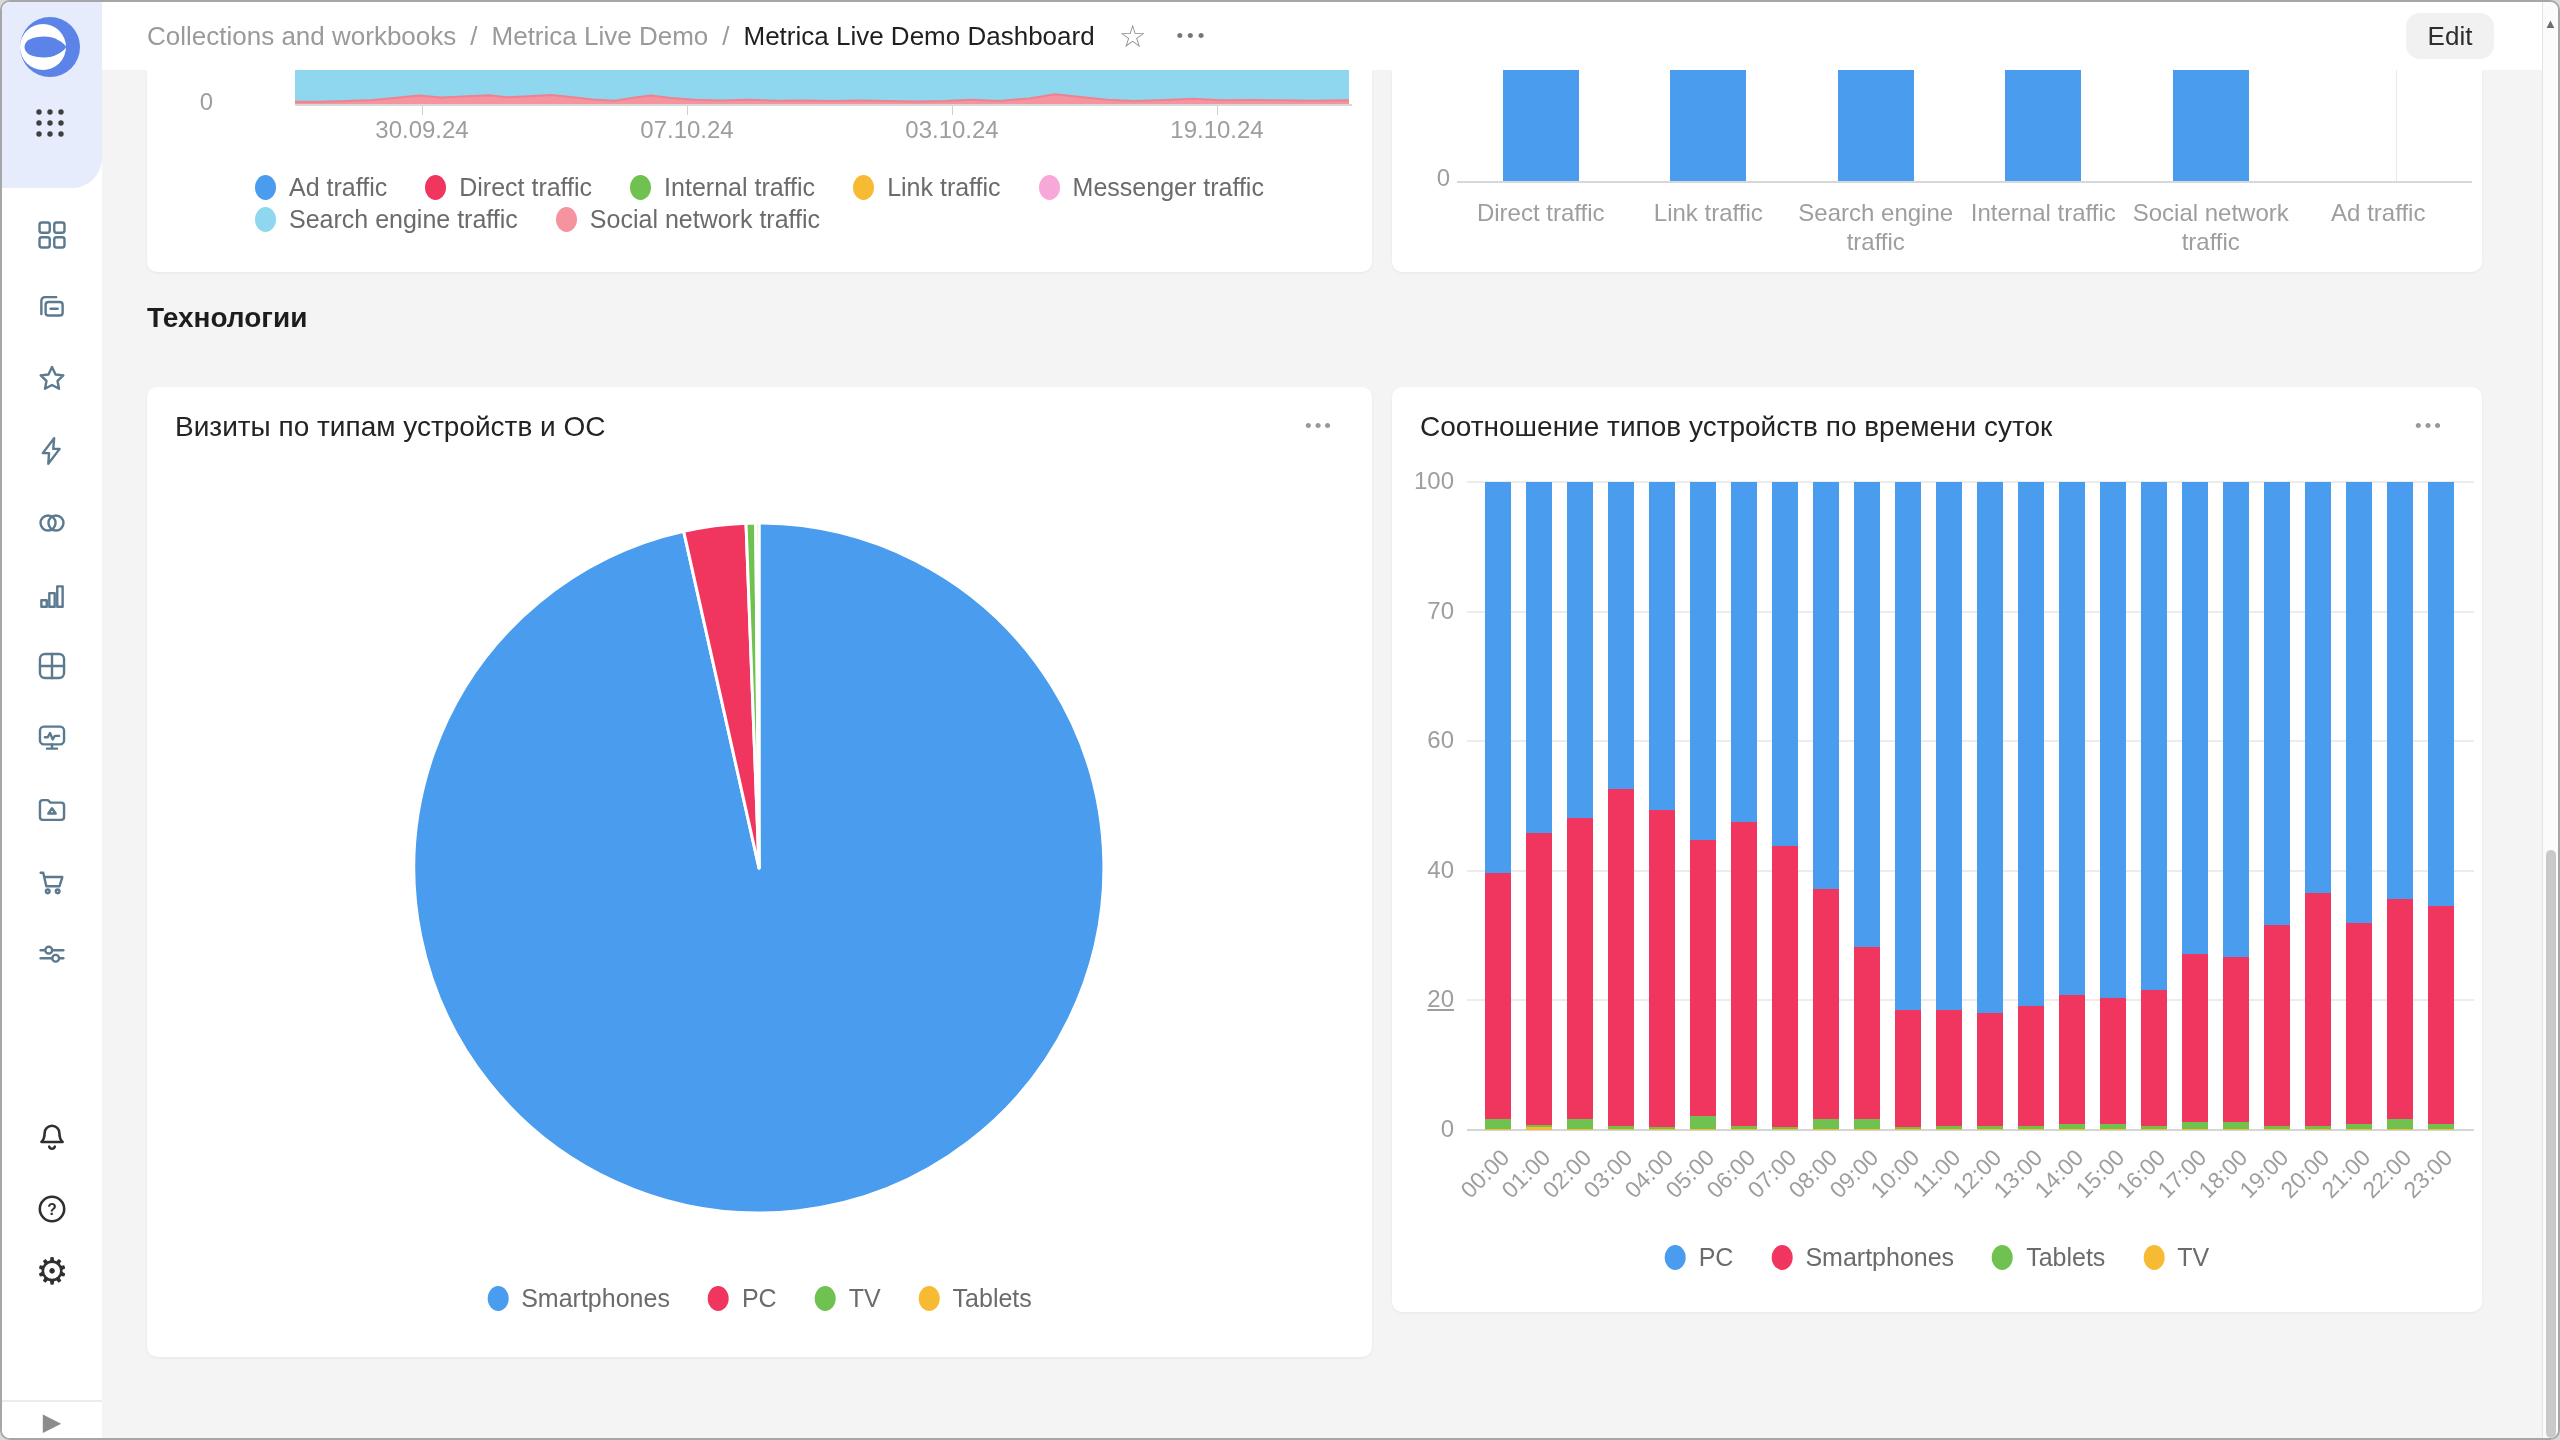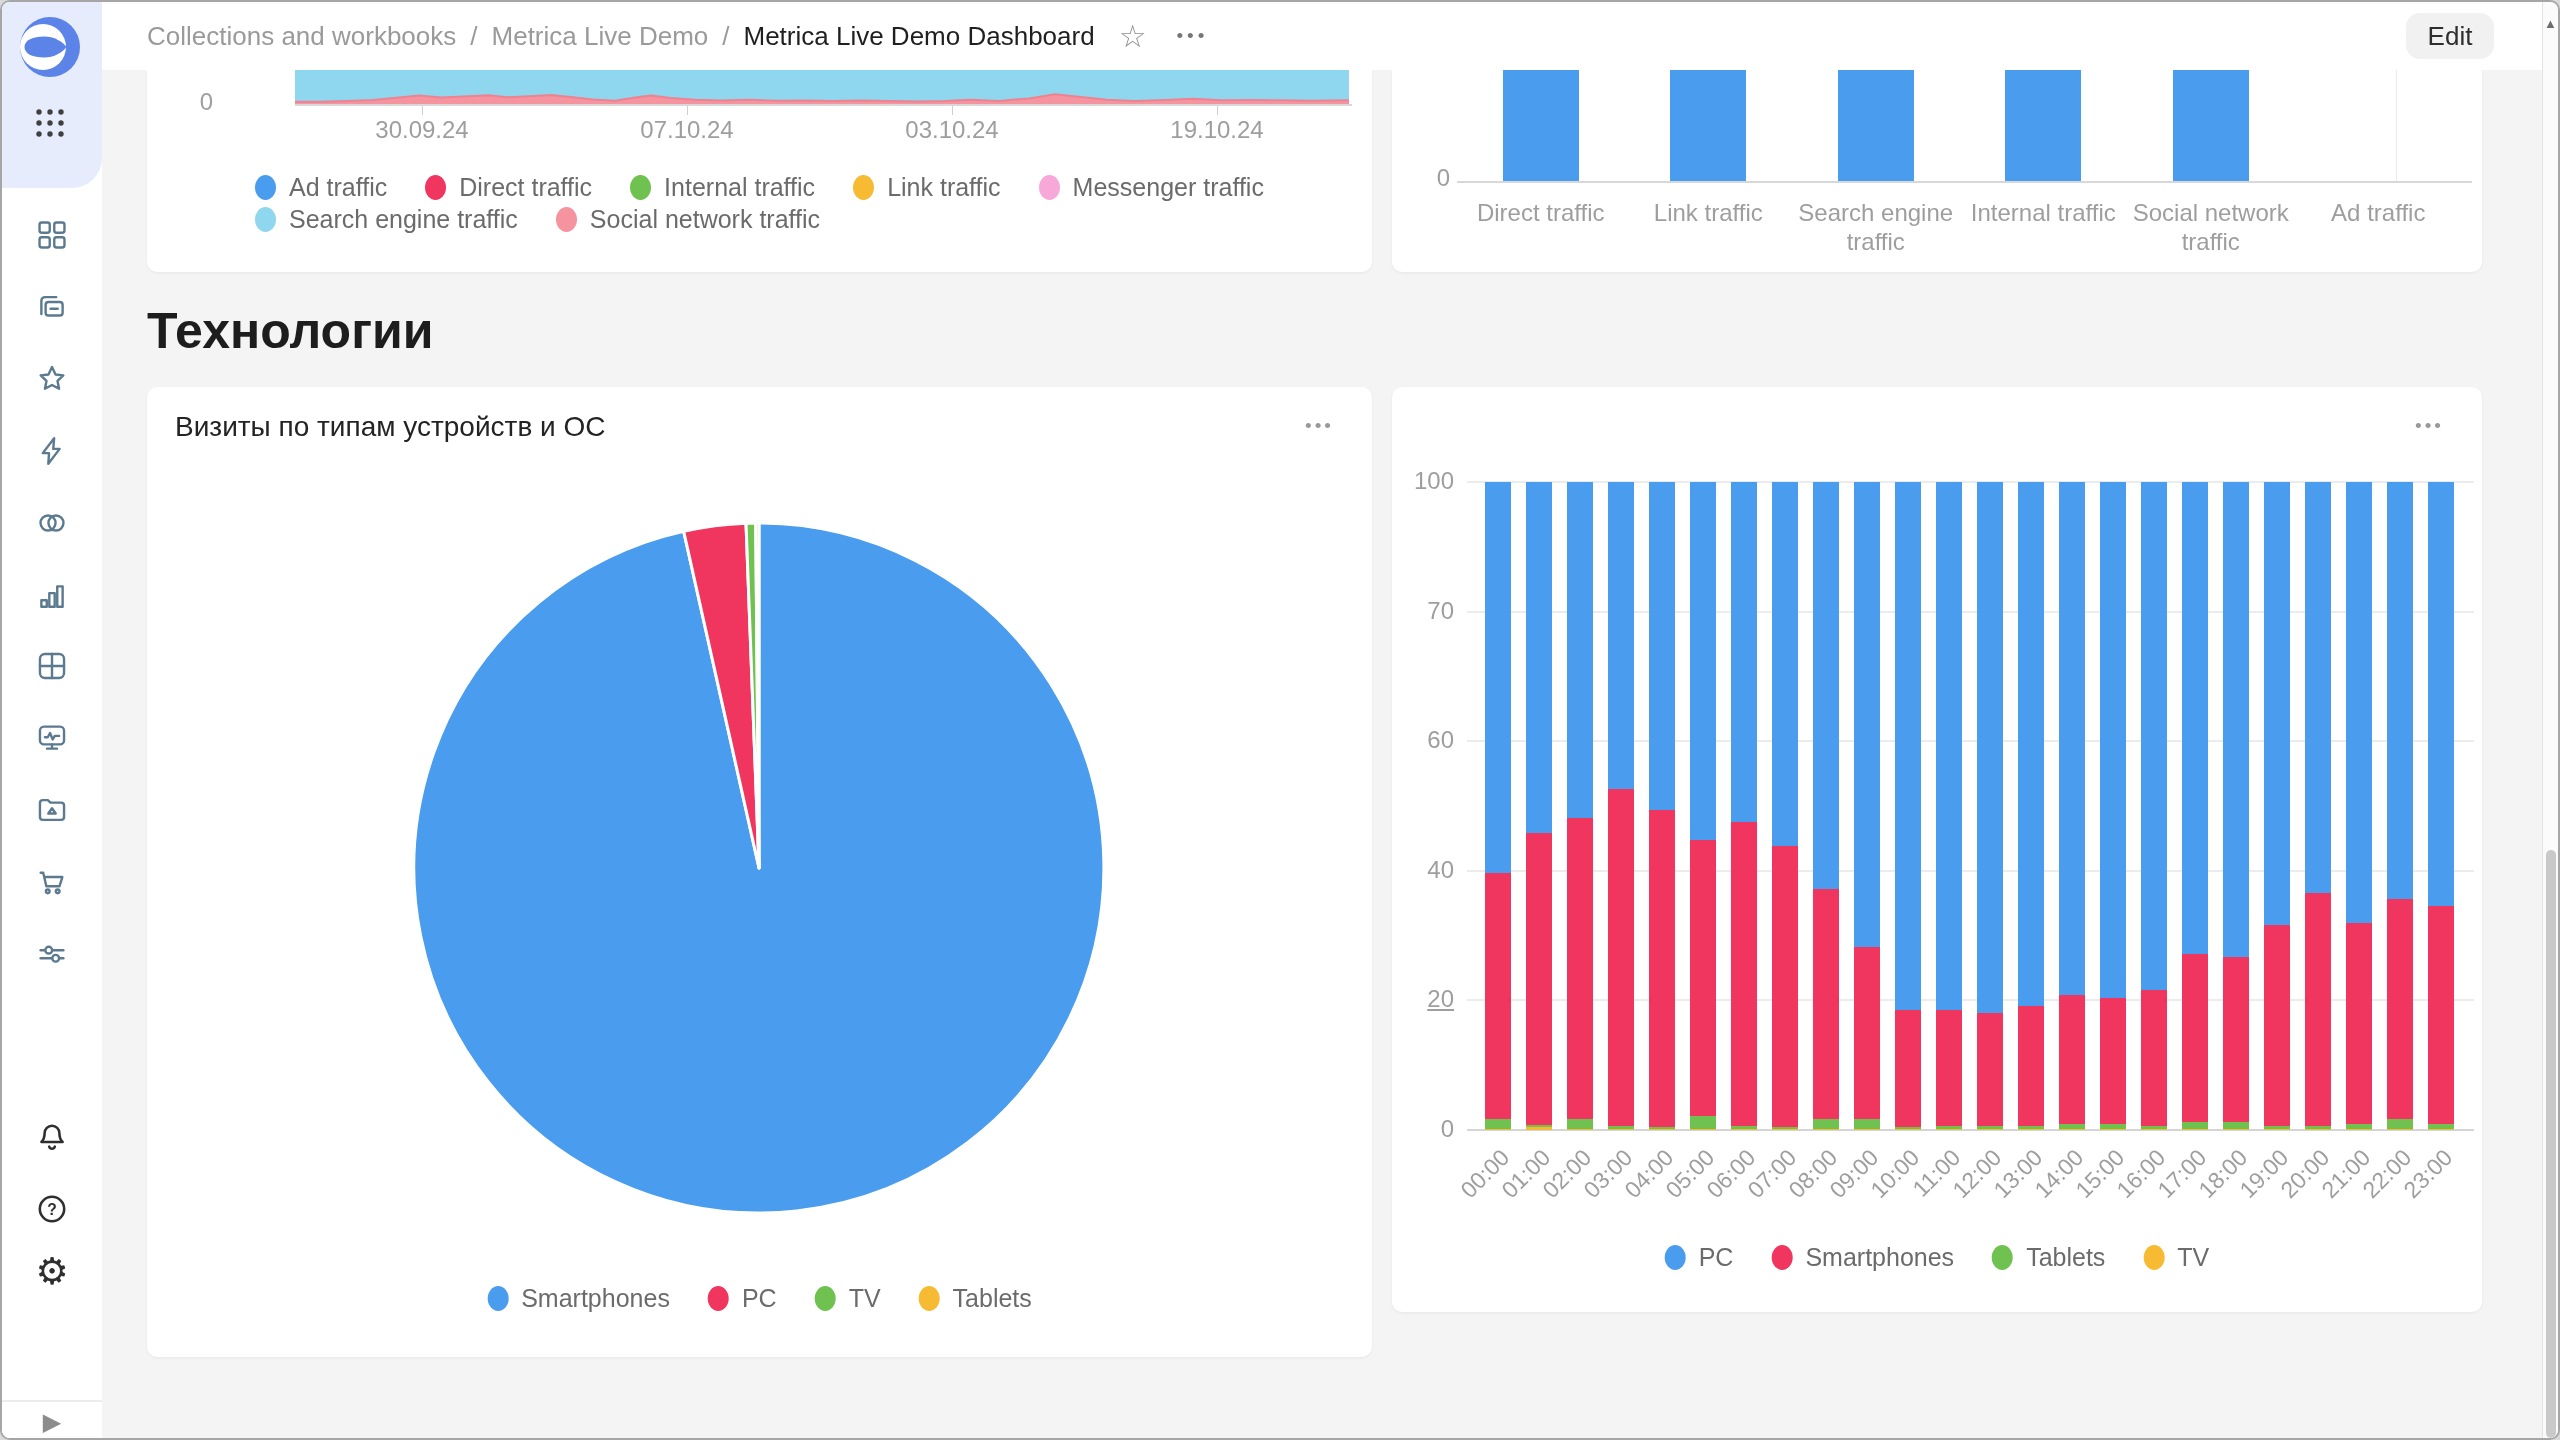--- a/index.html
+++ b/index.html
@@ -23,21 +23,21 @@
           display:flex;align-items:center;padding-left:45px;}
   .crumb{font-size:26px;color:#9a9a9a;cursor:pointer;white-space:nowrap;}
   .crumb.current{color:#1f1f1f;cursor:default;text-align:center;}
   .crumb-sep{font-size:26px;color:#9a9a9a;margin:0 14px;}
   .bc-star{font-size:31px;color:#8f8f8f;margin-left:24px;cursor:pointer;}
   .bc-menu{font-size:19px;color:#767676;letter-spacing:4px;margin-left:30px;cursor:pointer;}
   .edit-btn{position:absolute;right:52px;top:11px;width:88px;height:46px;background:#f1f1f2;border-radius:14px;
             font-size:26px;color:#2e2e2e;display:flex;align-items:center;justify-content:center;cursor:pointer;}
   
   .content-bg{position:absolute;left:100px;top:68px;right:16px;bottom:0;background:#f4f4f4;z-index:1;}
-  .section-title{position:absolute;left:145px;top:300px;font-size:50px;font-weight:bold;color:#1d1d1d;z-index:2;}
+  .section-title{position:absolute;left:145px;top:300px;font-size:28px;font-weight:bold;color:#1d1d1d;z-index:2;}
   .card{position:absolute;background:#fff;border-radius:10px;box-shadow:0 1px 3px rgba(0,0,0,.06);z-index:2;}
   #card-area{left:145px;top:68px;width:1225px;height:202px;border-radius:0 0 10px 10px;}
   #card-bars{left:1390px;top:68px;width:1090px;height:202px;border-radius:0 0 10px 10px;}
   #card-pie{left:145px;top:385px;width:1225px;height:970px;}
   #card-stack{left:1390px;top:385px;width:1090px;height:925px;}
   .card-title{position:absolute;left:28px;top:24px;font-size:28px;color:#232323;}
   .card-menu{position:absolute;right:38px;top:28px;font-size:19px;color:#999;letter-spacing:3px;cursor:pointer;}
   
   #area-svg{position:absolute;left:148px;top:0;width:1054px;height:35px;}
   .axisline{position:absolute;background:#d8d8d8;height:2px;}
@@ -304,20 +304,21 @@
           <div class="leg-label">TV</div>
         </div>
         <div class="leg-item">
           <div class="leg-dot" style="background: rgb(246, 187, 50);"></div>
           <div class="leg-label">Tablets</div>
         </div>
       </div>
   </div>
 
   <div class="card" id="card-stack">
+    <div class="card-title">Соотношение типов устройств по времени суток</div>
     <div class="card-menu">•••</div>
     <div id="stack-plot">
         <div class="grid3 axis3" style="top: 647px;"></div>
         <div class="grid3" style="top: 517.4px;"></div>
         <div class="grid3" style="top: 387.8px;"></div>
         <div class="grid3" style="top: 258.2px;"></div>
         <div class="grid3" style="top: 128.6px;"></div>
         <div class="grid3" style="top: -1px;"></div>
         <div class="sbar" style="left: 7.52083px; width: 26px;">
           <div class="seg" style="height: 390.744px; background: rgb(74, 156, 238);"></div>

